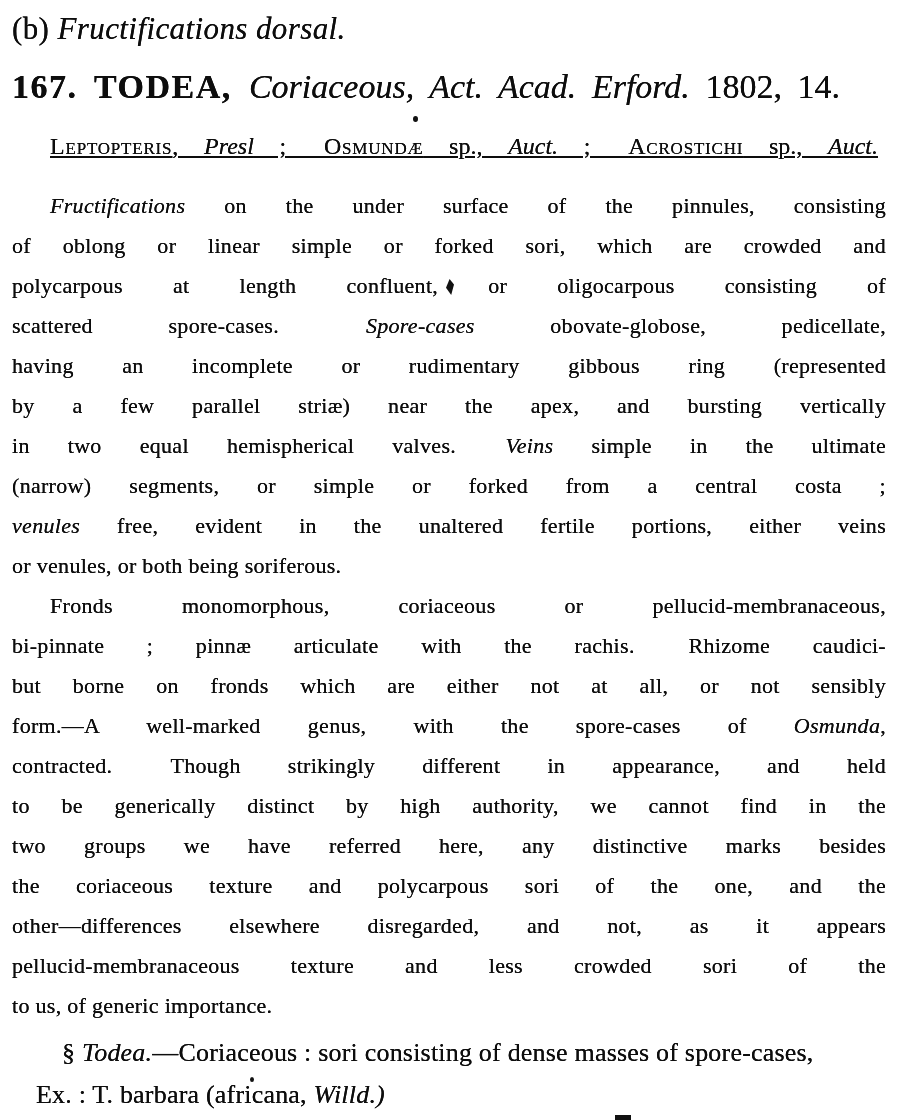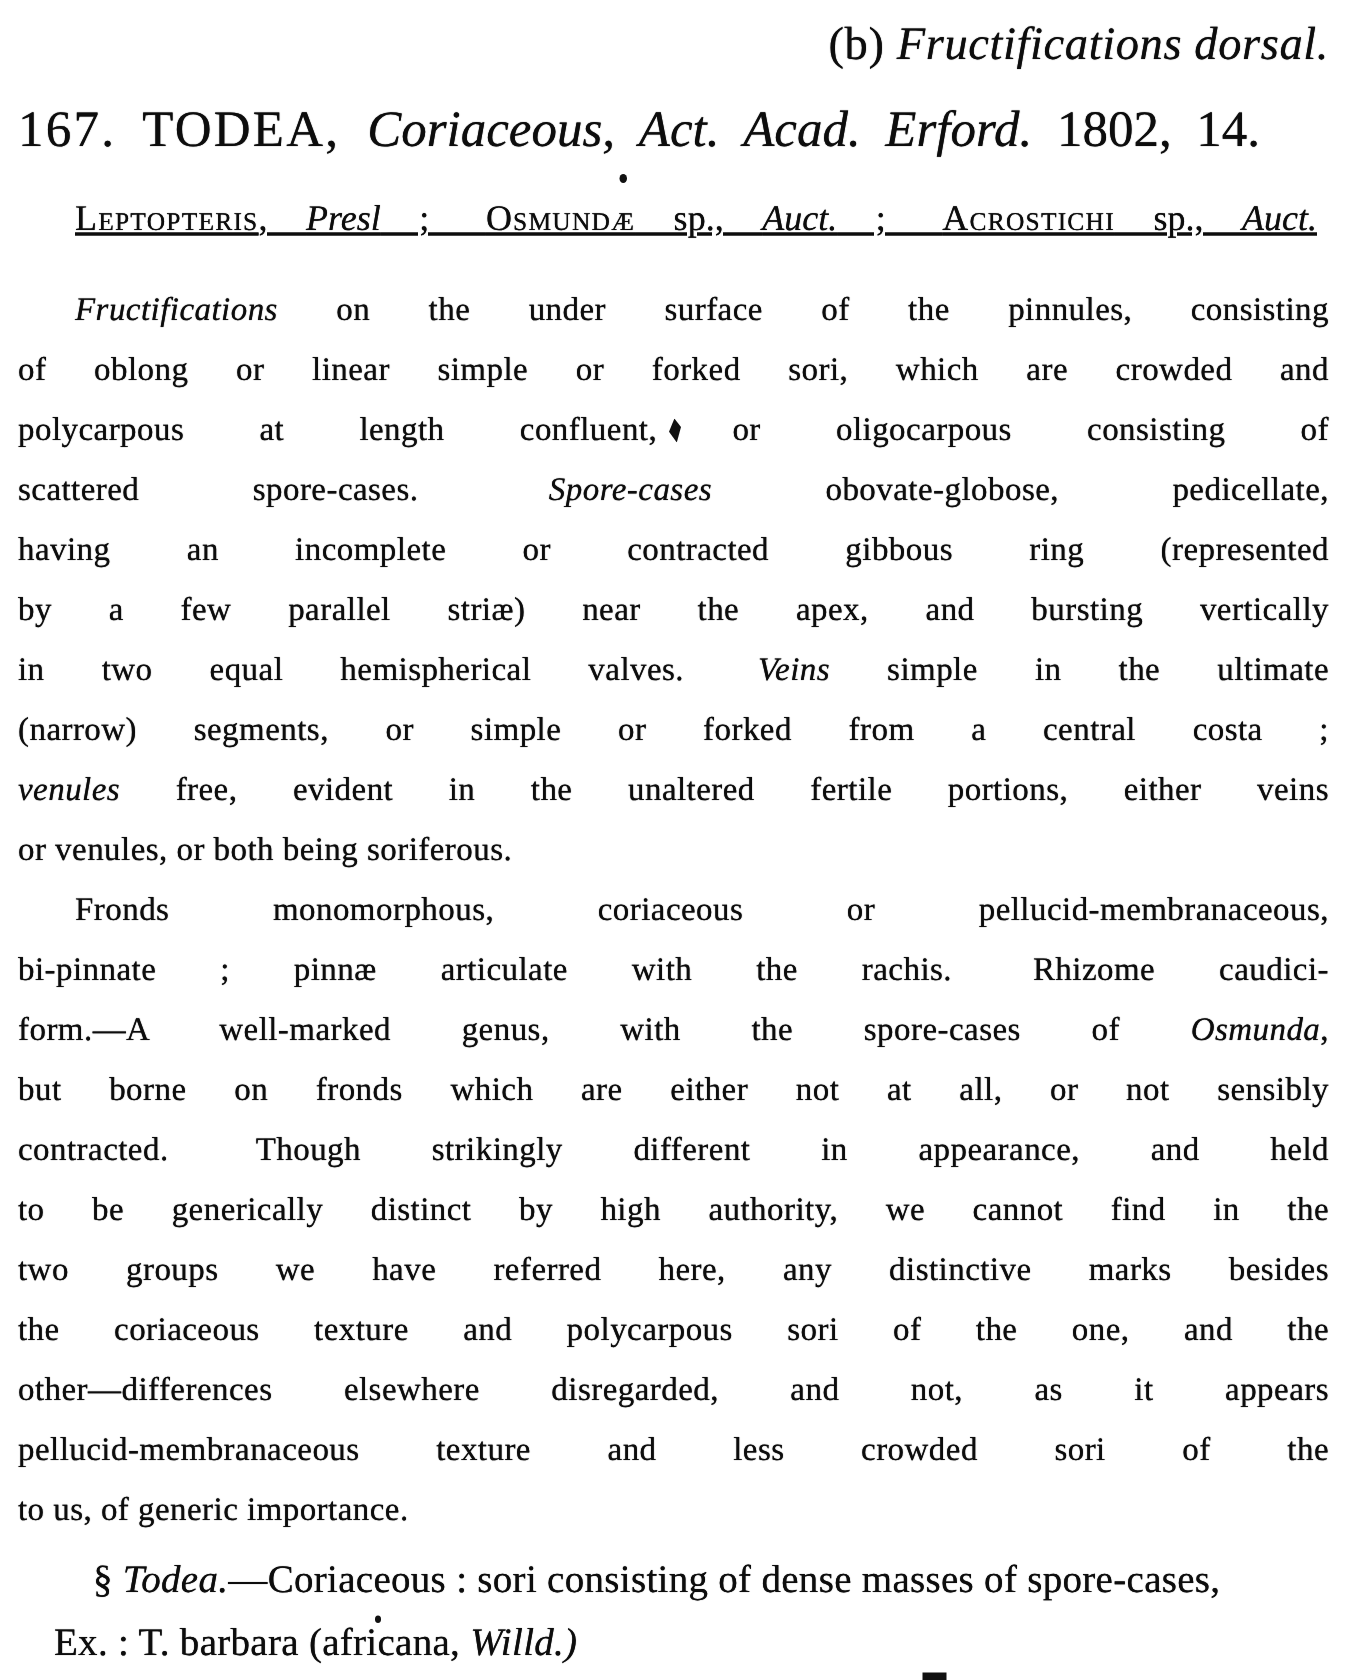--- a/index.html
+++ b/index.html
@@ -21,21 +21,21 @@
     left: 12px;
     width: 874px;
     top: 0;
   }
   
   .subheading {
     position: absolute;
     top: 8px;
     left: 0;
     width: 100%;
-    text-align: right;
+    text-align: left;
     font-size: 31px;
     line-height: 42px;
     letter-spacing: 0.4px;
     text-shadow: 0 0 0.6px currentColor;
   }
   .genus-heading {
     position: absolute;
     top: 64px;
     left: 0;
     width: 100%;
@@ -93,21 +93,21 @@
     text-align: right;
     text-align-last: left;
     text-shadow: 0 0 0.5px currentColor;
     white-space: nowrap;
   }
   .footnote-block .line.fn-indent-lg { text-indent: 50px; }
   .footnote-block .line.fn-indent-sm { text-indent: 24px; }
   
   .seg-roman  { font-style: normal; }
   .seg-italic { font-style: italic; }
-  .seg-bold   { font-weight: normal; letter-spacing: 1.5px; }
+  .seg-bold   { font-weight: bold; letter-spacing: 1.5px; }
   .seg-smallcaps { font-variant: small-caps; letter-spacing: 0.8px; }
   
   .ink-mark { position: absolute; background: #111; }
   .mark-under-word {
     left: 446px; top: 279px; width: 8px; height: 16px;
     clip-path: polygon(45% 0, 100% 35%, 65% 100%, 0 55%);
   }
   .mark-dot-heading {
     left: 413px; top: 116px; width: 5px; height: 6px; border-radius: 50%;
   }
@@ -129,32 +129,32 @@
     <div class="genus-heading"><span class="seg-bold">167. TODEA, </span><span class="seg-italic">Coriaceous, Act. Acad. Erford.</span><span class="seg-roman"> 1802, 14.</span></div>
 
     <div class="synonyms"><span class="seg-smallcaps">Leptopteris</span><span class="seg-roman">, </span><span class="seg-italic">Presl</span><span class="seg-roman"> ;  </span><span class="seg-smallcaps">Osmundæ</span><span class="seg-roman"> sp., </span><span class="seg-italic">Auct.</span><span class="seg-roman"> ;  </span><span class="seg-smallcaps">Acrostichi</span><span class="seg-roman"> sp., </span><span class="seg-italic">Auct.</span></div>
 
     <div class="body-block">
         <div class="paragraph">
           <div class="line first"><span class="seg-italic">Fructifications</span><span class="seg-roman"> on the under surface of the pinnules, consisting</span></div>
           <div class="line"><span class="seg-roman">of oblong or linear simple or forked sori, which are crowded and</span></div>
           <div class="line"><span class="seg-roman">polycarpous at length confluent, or oligocarpous consisting of</span></div>
           <div class="line"><span class="seg-roman">scattered spore-cases.  </span><span class="seg-italic">Spore-cases</span><span class="seg-roman"> obovate-globose, pedicellate,</span></div>
-          <div class="line"><span class="seg-roman">having an incomplete or contracted gibbous ring (represented</span></div>
+          <div class="line"><span class="seg-roman">having an incomplete or rudimentary gibbous ring (represented</span></div>
           <div class="line"><span class="seg-roman">by a few parallel striæ) near the apex, and bursting vertically</span></div>
           <div class="line"><span class="seg-roman">in two equal hemispherical valves.  </span><span class="seg-italic">Veins</span><span class="seg-roman"> simple in the ultimate</span></div>
           <div class="line"><span class="seg-roman">(narrow) segments, or simple or forked from a central costa ;</span></div>
           <div class="line"><span class="seg-italic">venules</span><span class="seg-roman"> free, evident in the unaltered fertile portions, either veins</span></div>
           <div class="line last"><span class="seg-roman">or venules, or both being soriferous.</span></div>
         </div>
         <div class="paragraph">
           <div class="line first"><span class="seg-roman">Fronds monomorphous, coriaceous or pellucid-membranaceous,</span></div>
           <div class="line"><span class="seg-roman">bi-pinnate ; pinnæ articulate with the rachis.  Rhizome caudici-</span></div>
+          <div class="line"><span class="seg-roman">but borne on fronds which are either not at all, or not sensibly</span></div>
           <div class="line"><span class="seg-roman">form.—A well-marked genus, with the spore-cases of </span><span class="seg-italic">Osmunda</span><span class="seg-roman">,</span></div>
-          <div class="line"><span class="seg-roman">but borne on fronds which are either not at all, or not sensibly</span></div>
           <div class="line"><span class="seg-roman">contracted.  Though strikingly different in appearance, and held</span></div>
           <div class="line"><span class="seg-roman">to be generically distinct by high authority, we cannot find in the</span></div>
           <div class="line"><span class="seg-roman">two groups we have referred here, any distinctive marks besides</span></div>
           <div class="line"><span class="seg-roman">the coriaceous texture and polycarpous sori of the one, and the</span></div>
           <div class="line"><span class="seg-roman">other—differences elsewhere disregarded, and not, as it appears</span></div>
           <div class="line"><span class="seg-roman">pellucid-membranaceous texture and less crowded sori of the</span></div>
           <div class="line last"><span class="seg-roman">to us, of generic importance.</span></div>
         </div>
       </div>
 

